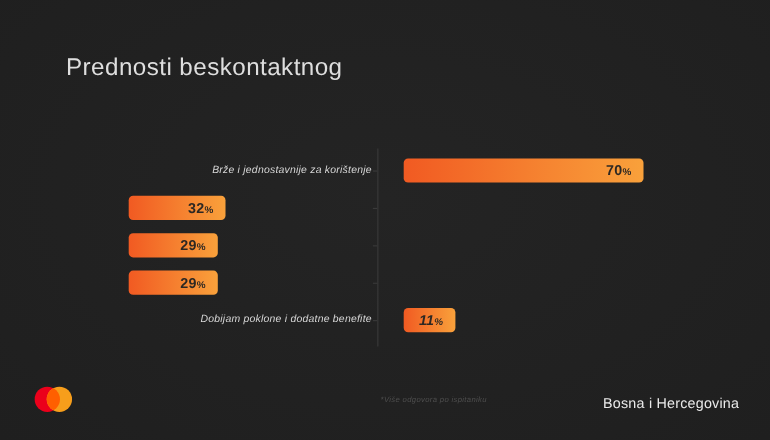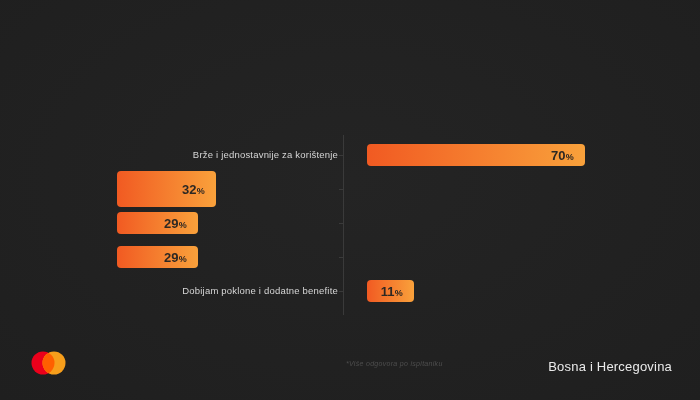--- a/index.html
+++ b/index.html
@@ -23,21 +23,21 @@
   }
   .chart{position:absolute;left:88px;top:138px;width:560px;}
   .axis-line{
     position:absolute;left:255px;top:-3px;width:1px;height:180px;
     background:var(--axis);
   }
   .tick{position:absolute;left:251px;width:4px;height:1px;background:var(--axis);}
   .row{display:flex;align-items:center;height:34px;}
   .cat-label{
     flex:none;width:250px;text-align:right;white-space:nowrap;
-    font-size:9.5px;line-height:11.5px;color:var(--label);letter-spacing:.2px;
+    font-size:9.5px;line-height:11.5px;color:var(--label);letter-spacing:.2px;font-style:italic;
   }
   .bar-wrap{flex:none;margin-left:29px;}
   .bar{
     position:relative;height:22px;border-radius:4px;
     background:linear-gradient(90deg,var(--g1),var(--g2));
   }
   .val{
     position:absolute;right:11px;top:50%;transform:translateY(-50%);
     font-size:13px;font-weight:bold;color:var(--val);letter-spacing:.2px;
   }
@@ -50,36 +50,36 @@
     position:absolute;right:28px;top:359px;
     font-size:13px;color:var(--region);letter-spacing:.2px;
   }
   .mc-logo{position:absolute;left:31px;top:351px;width:35px;height:24px;}
 </style>
 </head>
 <body>
 
 <div class="slide">
 
-  <h1 class="title"><br></h1>
+  <h1 class="title"><span>Prednosti beskontaktnog</span><br></h1>
 
   <div class="chart">
     <div class="axis-line"></div>
     <div class="rows" id="rows">
         <div class="row">
           <div class="cat-label">Brže i jednostavnije za korištenje</div>
           <div class="bar-wrap">
             <div class="bar" style="width: 218px; height: 22px;">
               <span class="val">70<span class="pct">%</span></span>
             </div>
           </div>
         </div>
         <div class="row">
           <div class="bar-wrap">
-            <div class="bar" style="width: 88px; height: 36px; padding-left: 11px;">
+            <div class="bar" style="width: 88px; height: 22px;">
               <span class="val">32<span class="pct">%</span></span>
             </div>
           </div>
         </div>
         <div class="row">
           <div class="bar-wrap">
             <div class="bar" style="width: 81px; height: 22px;">
               <span class="val">29<span class="pct">%</span></span>
             </div>
           </div>
@@ -87,21 +87,21 @@
         <div class="row">
           <div class="bar-wrap">
             <div class="bar" style="width: 81px; height: 22px;">
               <span class="val">29<span class="pct">%</span></span>
             </div>
           </div>
         </div>
         <div class="row">
           <div class="cat-label">Dobijam poklone i dodatne benefite</div>
           <div class="bar-wrap">
-            <div class="bar" style="width: 47px; height: 22px;">
+            <div class="bar" style="width: 47px; height: 22px; font-style: italic;">
               <span class="val">11<span class="pct">%</span></span>
             </div>
           </div>
         </div>
       </div>
   <div class="tick" style="top: 17px;"></div>
       <div class="tick" style="top: 51px;"></div>
       <div class="tick" style="top: 85px;"></div>
       <div class="tick" style="top: 119px;"></div>
       <div class="tick" style="top: 153px;"></div>

